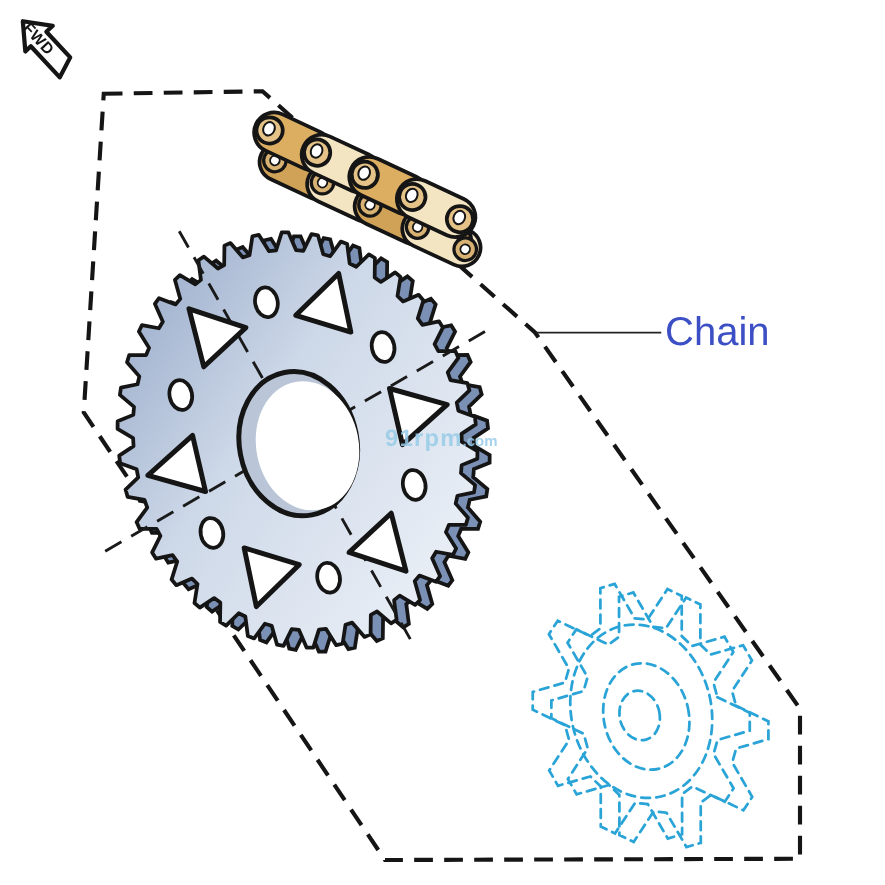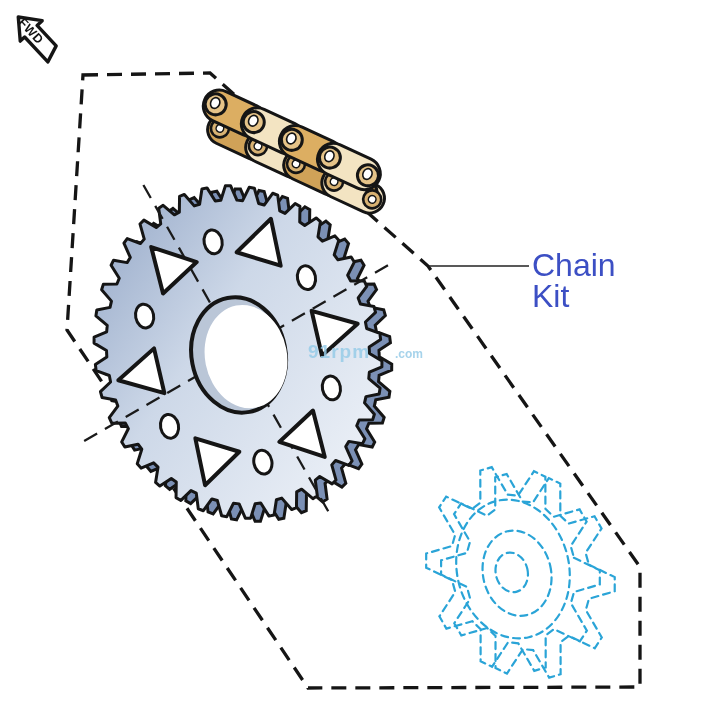--- a/index.html
+++ b/index.html
@@ -6,21 +6,21 @@
     font-family:"Liberation Sans",sans-serif;}
   .stage{position:relative;width:708px;height:708px;background:#fff;}
   #diagram-svg{position:absolute;left:0;top:0;}
   .fwd-tag{position:absolute;left:4px;top:2px;}
   .logo{position:absolute;top:10px;right:12px;display:flex;align-items:center;gap:14px;}
   .brand-word{font-size:42px;font-weight:700;letter-spacing:2px;color:#1e4b9e;line-height:48px;}
   .callout{position:absolute;left:532px;top:250px;font-size:32px;line-height:31px;color:#3c4fc4;}
   .callout span{display:block;}
   .watermark{position:absolute;left:308px;top:341px;font-weight:700;font-size:19px;
     color:rgba(150,203,231,0.85);letter-spacing:1px;}
-  .watermark .suffix{font-size:12px;letter-spacing:0;margin-left:25px;}
+  .watermark .suffix{font-size:12px;letter-spacing:0;}
 </style>
 </head>
 <body>
 
 <div class="stage">
 
   <svg id="diagram-svg" width="708" height="708" viewBox="0 0 708 708">
     <defs>
       <linearGradient id="gg" x1="0" y1="0" x2="0.85" y2="1">
         <stop offset="0" stop-color="#8fa3c4"></stop>
@@ -104,17 +104,16 @@
       <path d="M0,-26 L15,-7 L8,-7 L8,21 L-9,27 L-9,-7 L-15,-7 Z" fill="#ffffff" stroke="#151515" stroke-width="3.4" stroke-linejoin="round"></path>
       <g transform="rotate(90)">
         <text x="-22" y="4.5" font-size="12.5" font-weight="bold" letter-spacing="0.5" fill="#151515">FWD</text>
       </g>
     </g>
   </svg>
 
 
   <div class="callout" style="color: rgb(60, 79, 196);">
     <span>Chain</span>
-    <span>Kit</span>
   </div>
 
   <div class="watermark"><span>91rpm</span><span class="suffix">.com</span></div>
 </div>
 
 </body></html>

